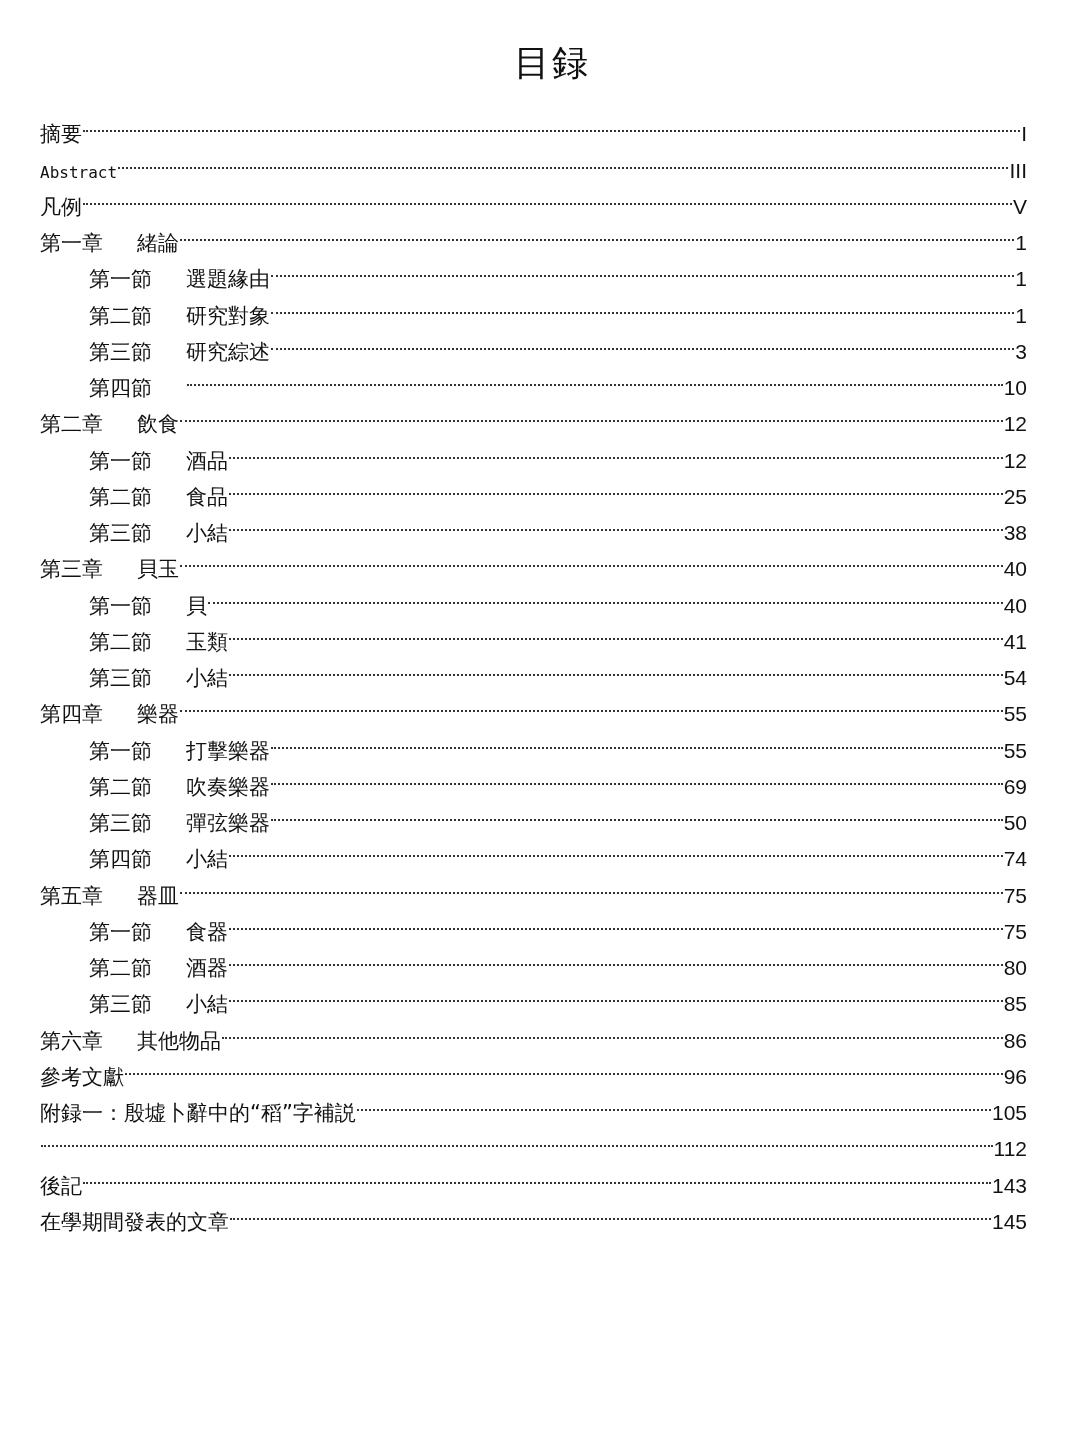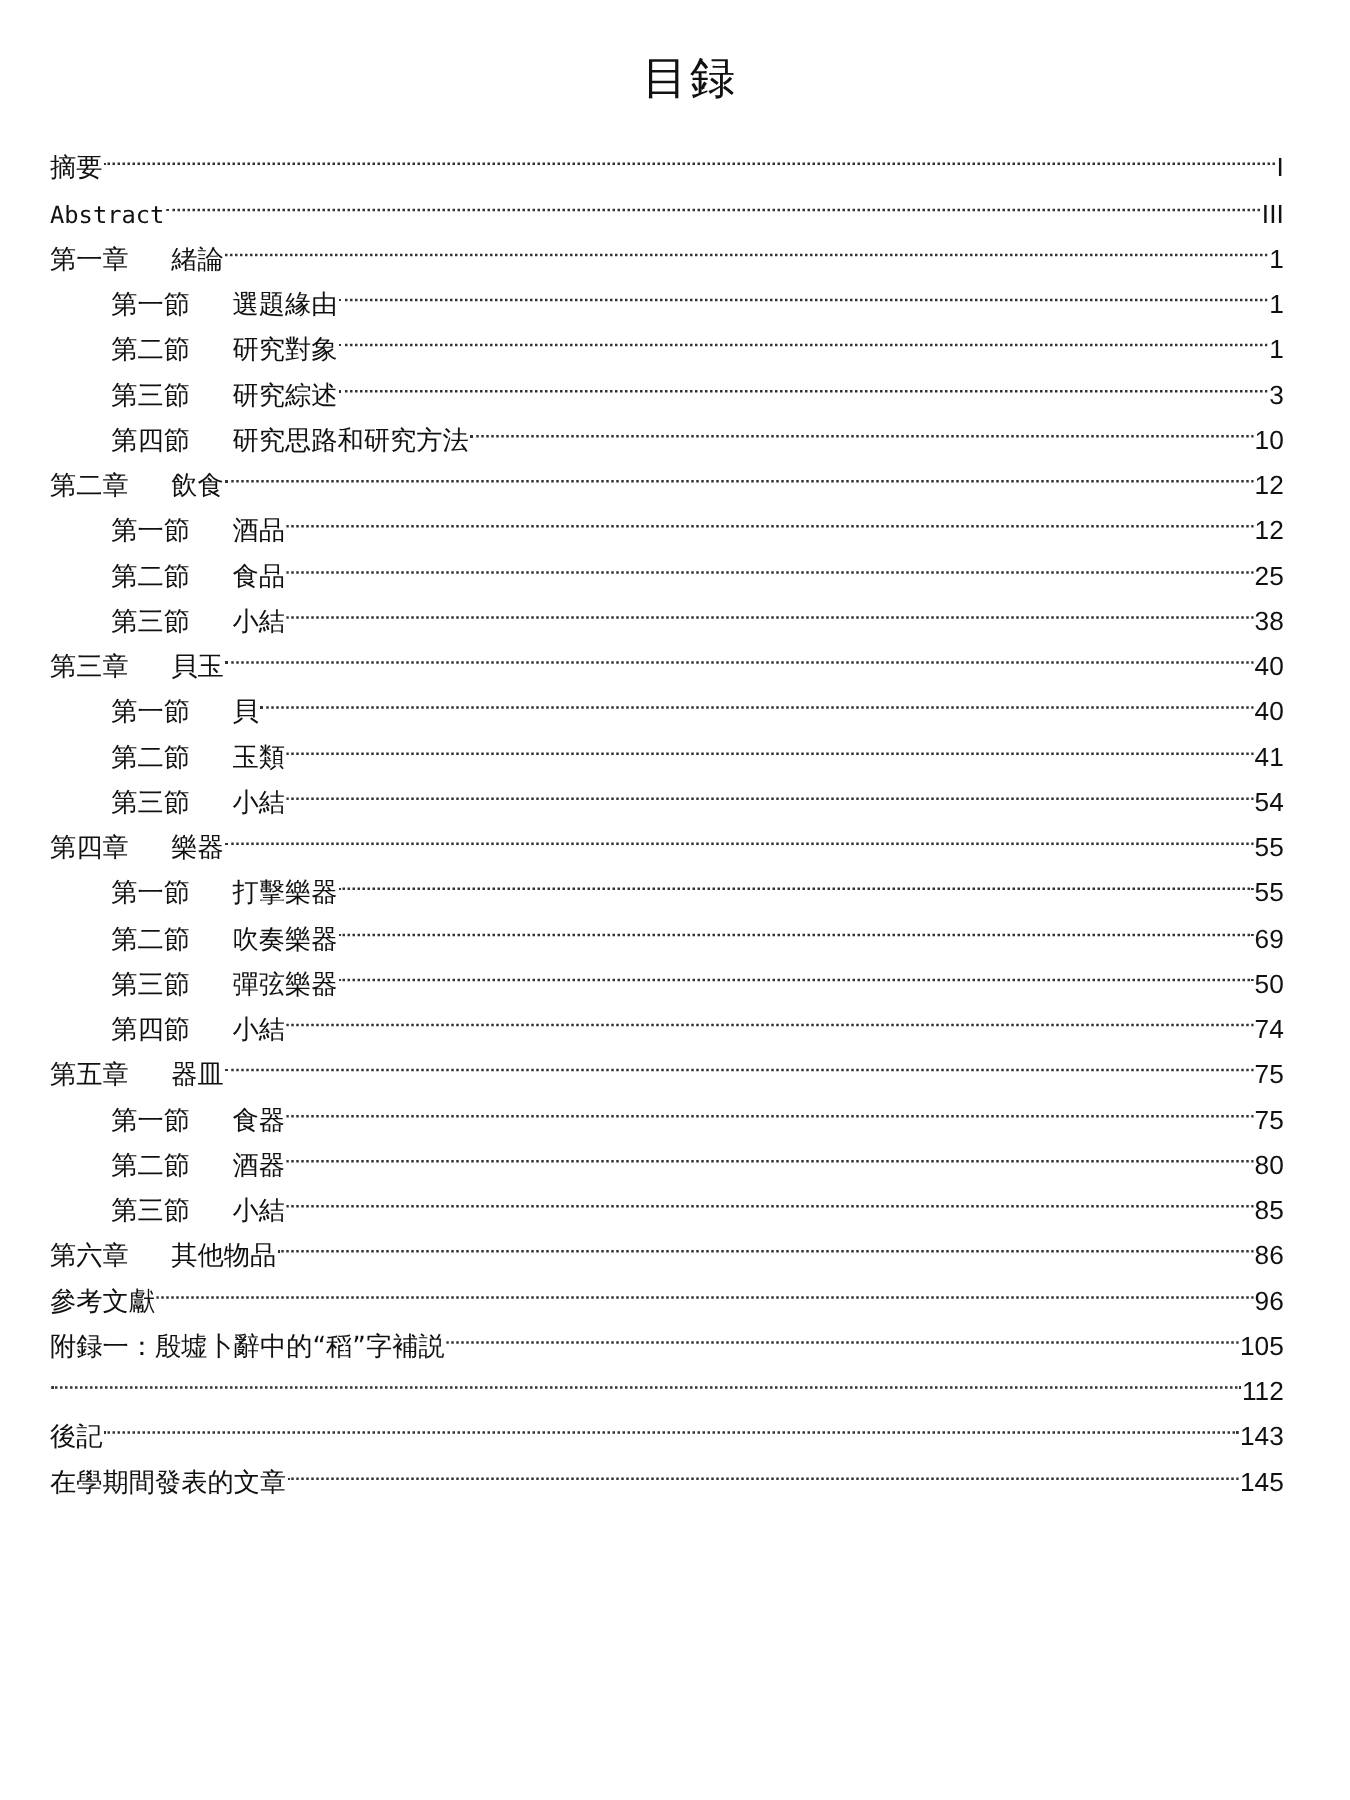--- a/index.html
+++ b/index.html
@@ -73,21 +73,21 @@
       border-bottom: 2px dotted #333333;
     }
     .toc-page {
       flex: 0 0 auto;
       text-align: right;
       font-family: "Liberation Sans", sans-serif;
       font-size: 21px;
     }
     .toc-label.latin {
       font-family: "DejaVu Sans Mono", monospace;
-      font-size: 19px;
+      font-size: 16px;
     }
   </style>
 </head>
 <body>
 
 <h1 class="page-title">目録</h1>
 
 <ul class="toc">
 
 <li class="toc-row level-1">
@@ -101,20 +101,28 @@
     <li class="toc-row level-1">
     <span class="toc-label latin">
 
       <span class="toc-title">Abstract</span>
     </span>
     <span class="toc-leader"></span>
     <span class="toc-page">III</span>
   </li>
     <li class="toc-row level-1">
     <span class="toc-label">
+
+      <span class="toc-title">凡例</span>
+    </span>
+    <span class="toc-leader"></span>
+    <span class="toc-page">V</span>
+  </li>
+    <li class="toc-row level-1">
+    <span class="toc-label">
       <span class="toc-num">第一章</span>
       <span class="toc-title">緒論</span>
     </span>
     <span class="toc-leader"></span>
     <span class="toc-page">1</span>
   </li>
     <li class="toc-row level-2">
     <span class="toc-label">
       <span class="toc-num">第一節</span>
       <span class="toc-title">選題緣由</span>
@@ -134,21 +142,20 @@
     <span class="toc-label">
       <span class="toc-num">第三節</span>
       <span class="toc-title">研究綜述</span>
     </span>
     <span class="toc-leader"></span>
     <span class="toc-page">3</span>
   </li>
     <li class="toc-row level-2">
     <span class="toc-label">
       <span class="toc-num">第四節</span>
-      <span class="toc-title">研究思路和研究方法</span>
     </span>
     <span class="toc-leader"></span>
     <span class="toc-page">10</span>
   </li>
     <li class="toc-row level-1">
     <span class="toc-label">
       <span class="toc-num">第二章</span>
       <span class="toc-title">飲食</span>
     </span>
     <span class="toc-leader"></span>

